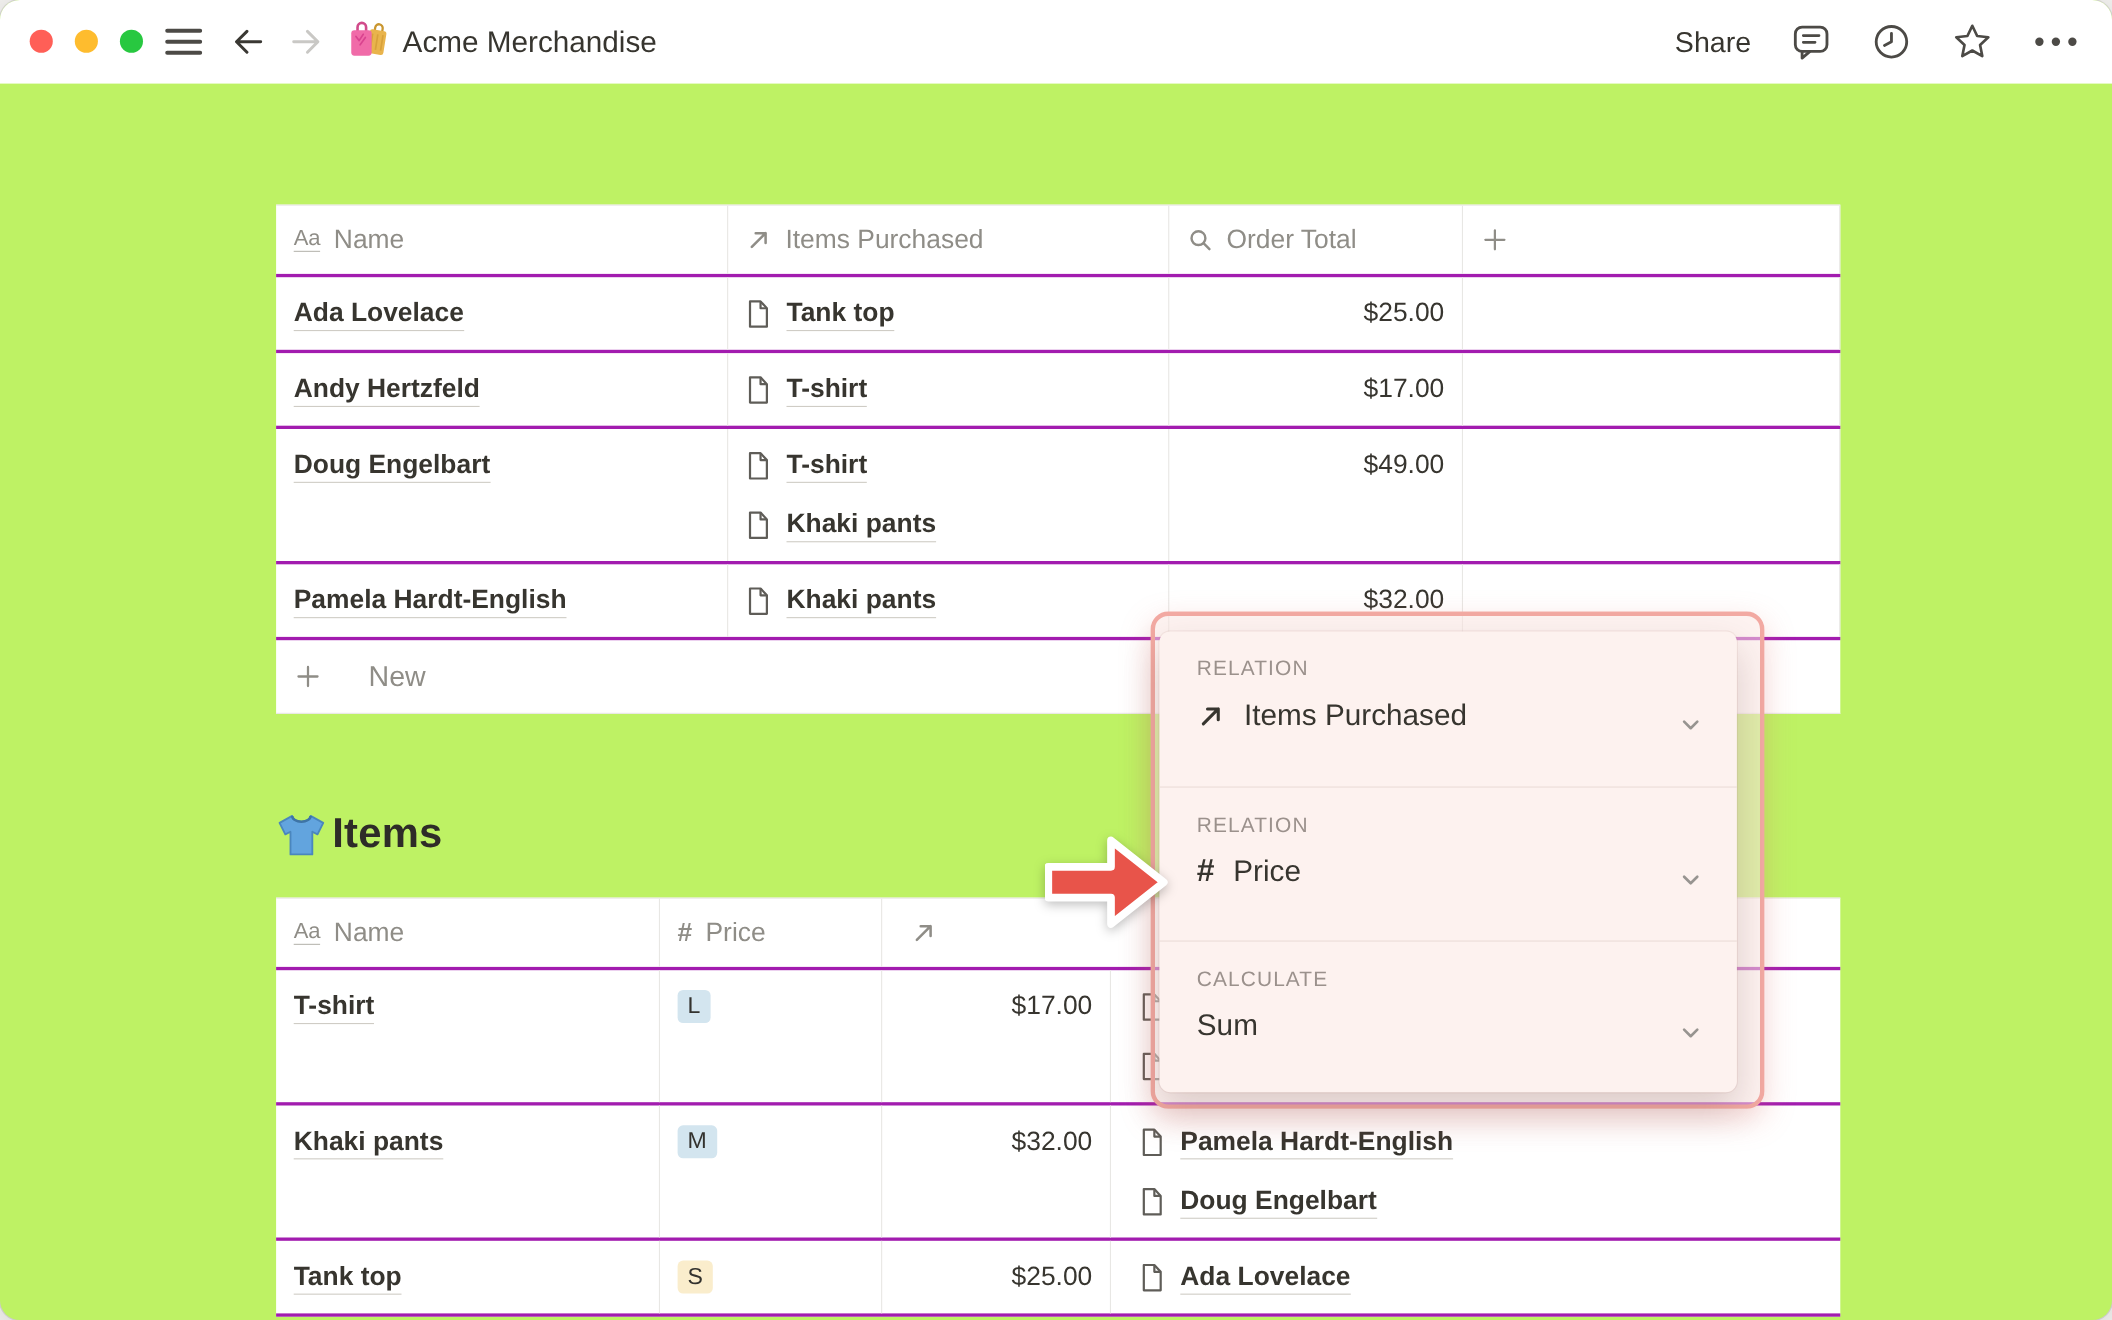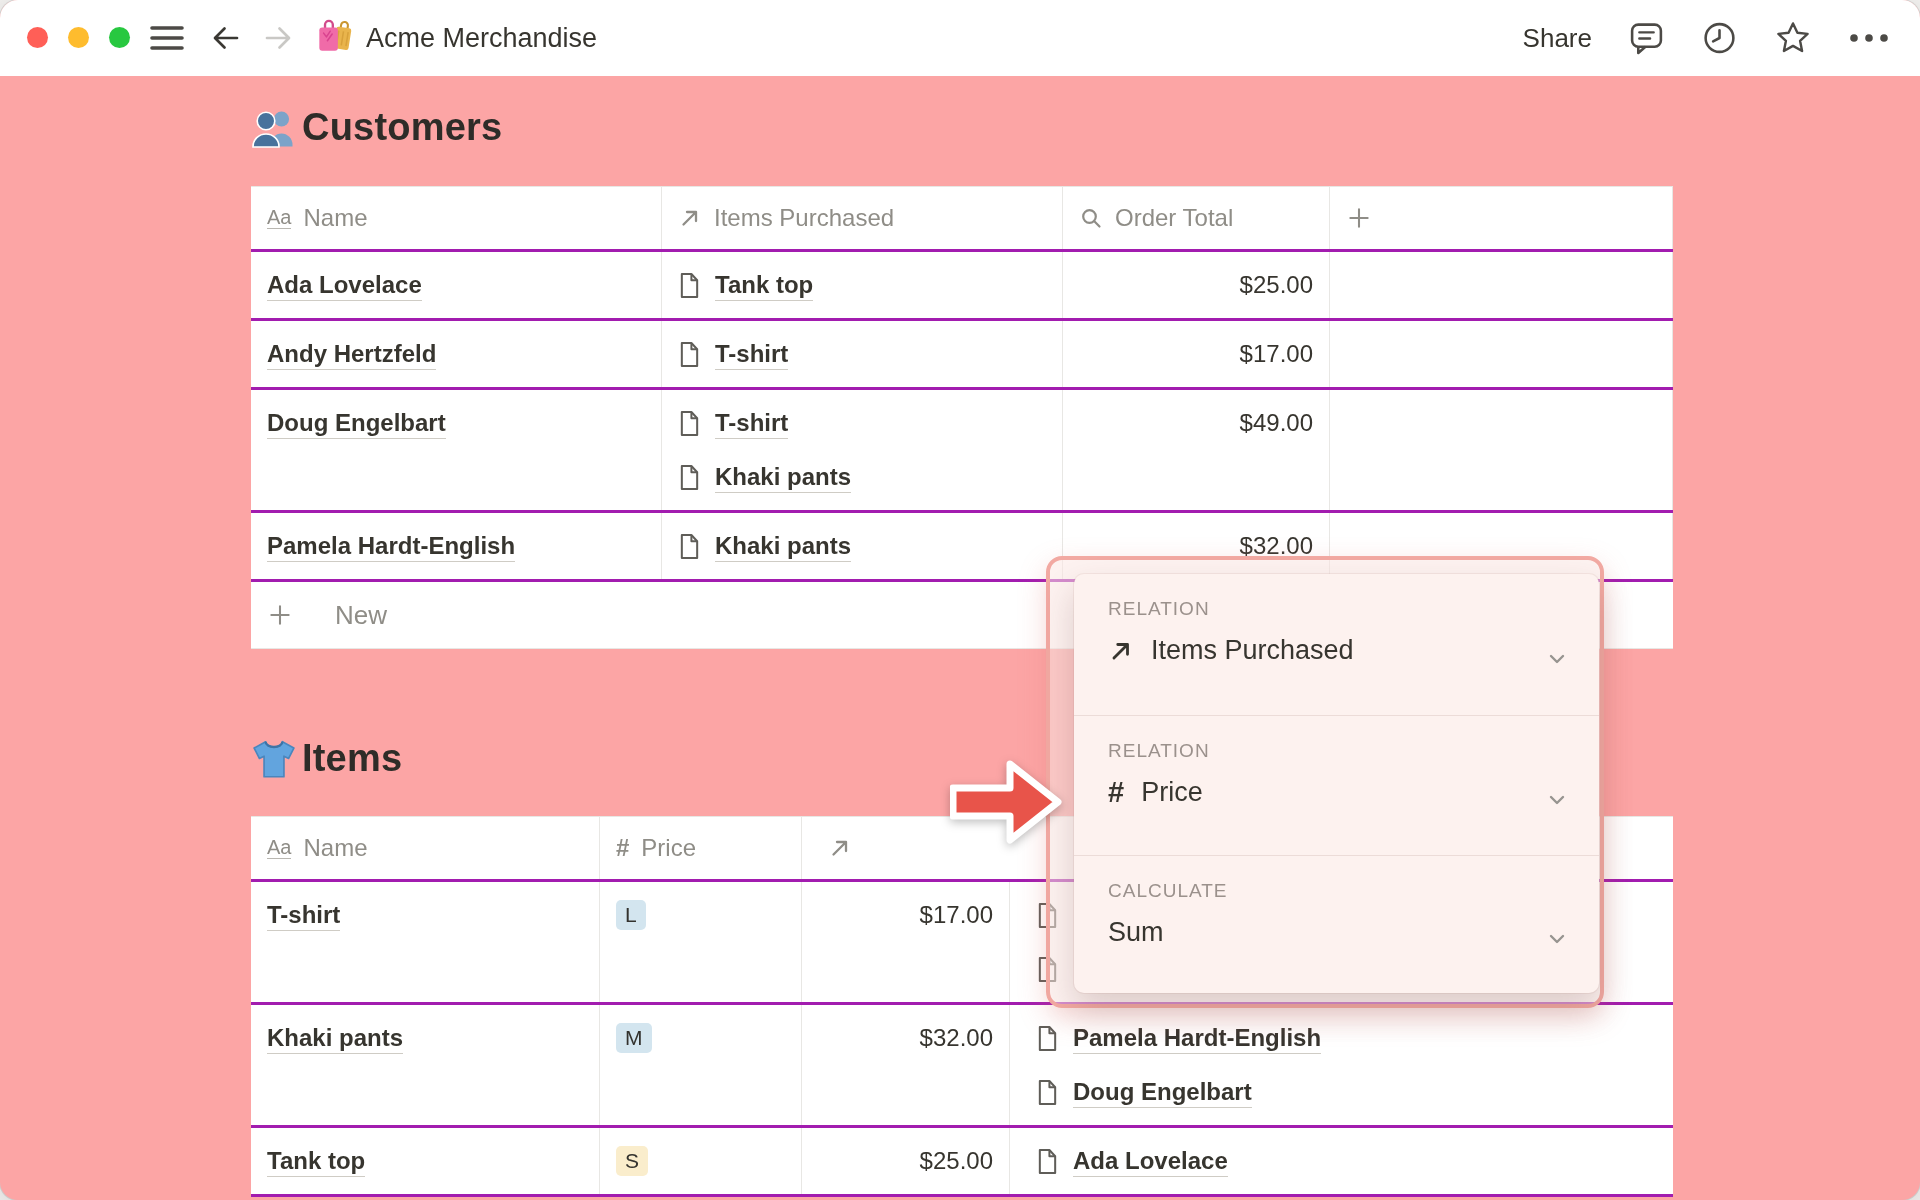--- a/index.html
+++ b/index.html
@@ -3,21 +3,21 @@
 <meta charset="utf-8">
 <style>
   html,body{margin:0;padding:0;}
   body{
     background:#f1f0ee;
     font-family:"Liberation Sans", sans-serif;
     width:1920px;height:1200px;
     -webkit-font-smoothing:antialiased;
   }
   .window{
-    position:relative;width:1920px;height:1200px;background:#fca5a5;
+    position:relative;width:1920px;height:1200px;background:#bef264;
     border-radius:18px;overflow:hidden;
     box-shadow:0 0 0 1px rgba(0,0,0,0.10), 0 6px 30px rgba(0,0,0,0.12);
   }
   
   .topbar{position:absolute;left:0;top:0;width:100%;height:76px;background:#fff;}
   .lights{position:absolute;left:27px;top:27px;display:flex;gap:20px;}
   .light{width:21px;height:21px;border-radius:50%;}
   .tb-icon{position:absolute;display:flex;align-items:center;justify-content:center;color:#4c4a46;cursor:default;}
   .tb-icon svg{display:block;}
   .win-title{
@@ -52,21 +52,21 @@
   .badge{display:inline-block;padding:3px 9px;border-radius:5px;font-size:21px;font-weight:500;color:#33322e;}
   .newrow{display:flex;align-items:center;gap:30px;height:66px;padding-left:16px;
           color:#8f8d87;border-bottom:1px solid #e8e7e4;font-size:26px;}
   
   .ring{
     position:absolute;left:1046px;top:556px;width:558px;height:452px;box-sizing:border-box;
     border:4px solid #f2a9a2;border-radius:16px;background:rgba(251,231,228,0.55);
     box-shadow:0 10px 28px rgba(225,120,110,0.28);z-index:5;
   }
   .panel{
-    position:absolute;left:24px;top:14px;width:525px;height:419px;
+    position:absolute;left:4px;top:14px;width:525px;height:419px;
     background:#fdf2ef;border-radius:10px;
     box-shadow:0 16px 34px rgba(90,50,45,0.20), 0 0 0 1px rgba(190,140,135,0.12);
     display:flex;flex-direction:column;
   }
   .psec{position:relative;padding-left:34px;box-sizing:border-box;}
   .psec.s1{height:142px;}.psec.s2{height:140px;}.psec.s3{flex:1;}
   .psec.s1,.psec.s2{border-bottom:1px solid #ecdcd8;}
   .plabel{margin-top:24px;font-size:19px;letter-spacing:1px;color:#9b918c;font-weight:400;}
   .pvalue{margin-top:15px;display:flex;align-items:center;gap:17px;font-size:27px;color:#37352f;}
   .pvalue .vico{display:inline-flex;color:#37352f;}
@@ -142,31 +142,20 @@
       <span style="display:inline-flex;">
         <svg width="42" height="12" viewBox="0 0 42 12" fill="currentColor">
             <circle cx="6" cy="6" r="3.8"></circle>
             <circle cx="21" cy="6" r="3.8"></circle>
             <circle cx="36" cy="6" r="3.8"></circle>
           </svg>
       </span>
     </div>
   </div>
 
-  <div class="heading" style="left:251px;top:106px;">
-    <span class="h-ico">
-      <svg width="46" height="42" viewBox="0 0 44 42">
-        <circle cx="29.5" cy="12" r="7.6" fill="#7ba3c9"></circle>
-        <path d="M18.5 38 a11 11.5 0 0 1 22 0 v1.5 h-22 z" fill="#7ba3c9"></path>
-        <circle cx="14" cy="14" r="8.8" fill="#48729c" stroke="#ffffff" stroke-width="1.6"></circle>
-        <path d="M1 39.5 a13 12.5 0 0 1 26 0 v.5 h-26 z" fill="#48729c" stroke="#ffffff" stroke-width="1.6"></path>
-      </svg>
-    </span>
-    <span>Customers</span>
-  </div>
 
   <div class="tbl" id="customers-table" style="left:251px;top:186px;">
       <div class="trow hrow cols-customers">
         <div class="cell">
           <span class="hico ic-aa">Aa</span>
           <span>Name</span>
         </div>
         <div class="cell">
           <span class="hico">
             <svg width="24" height="24" viewBox="0 0 24 24">

